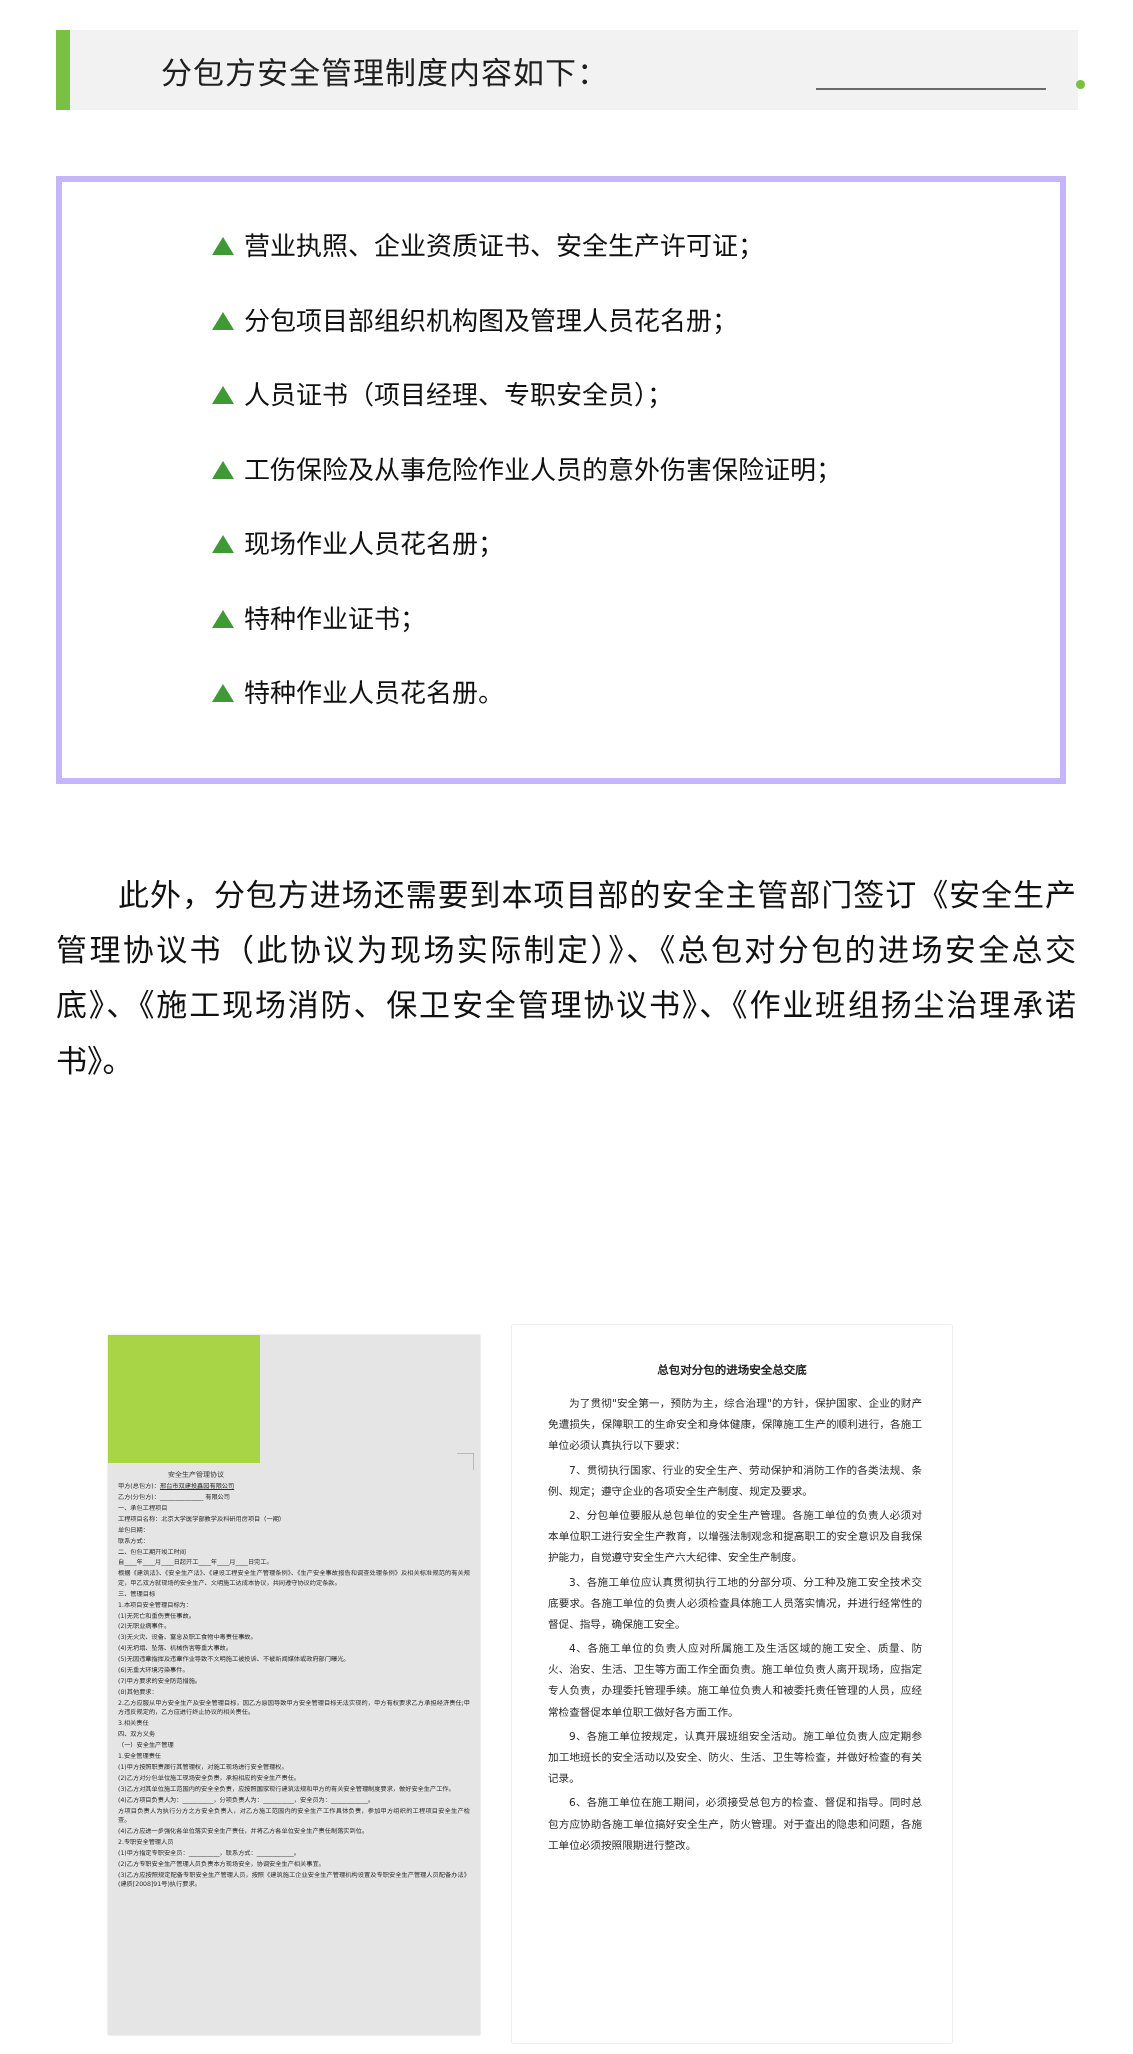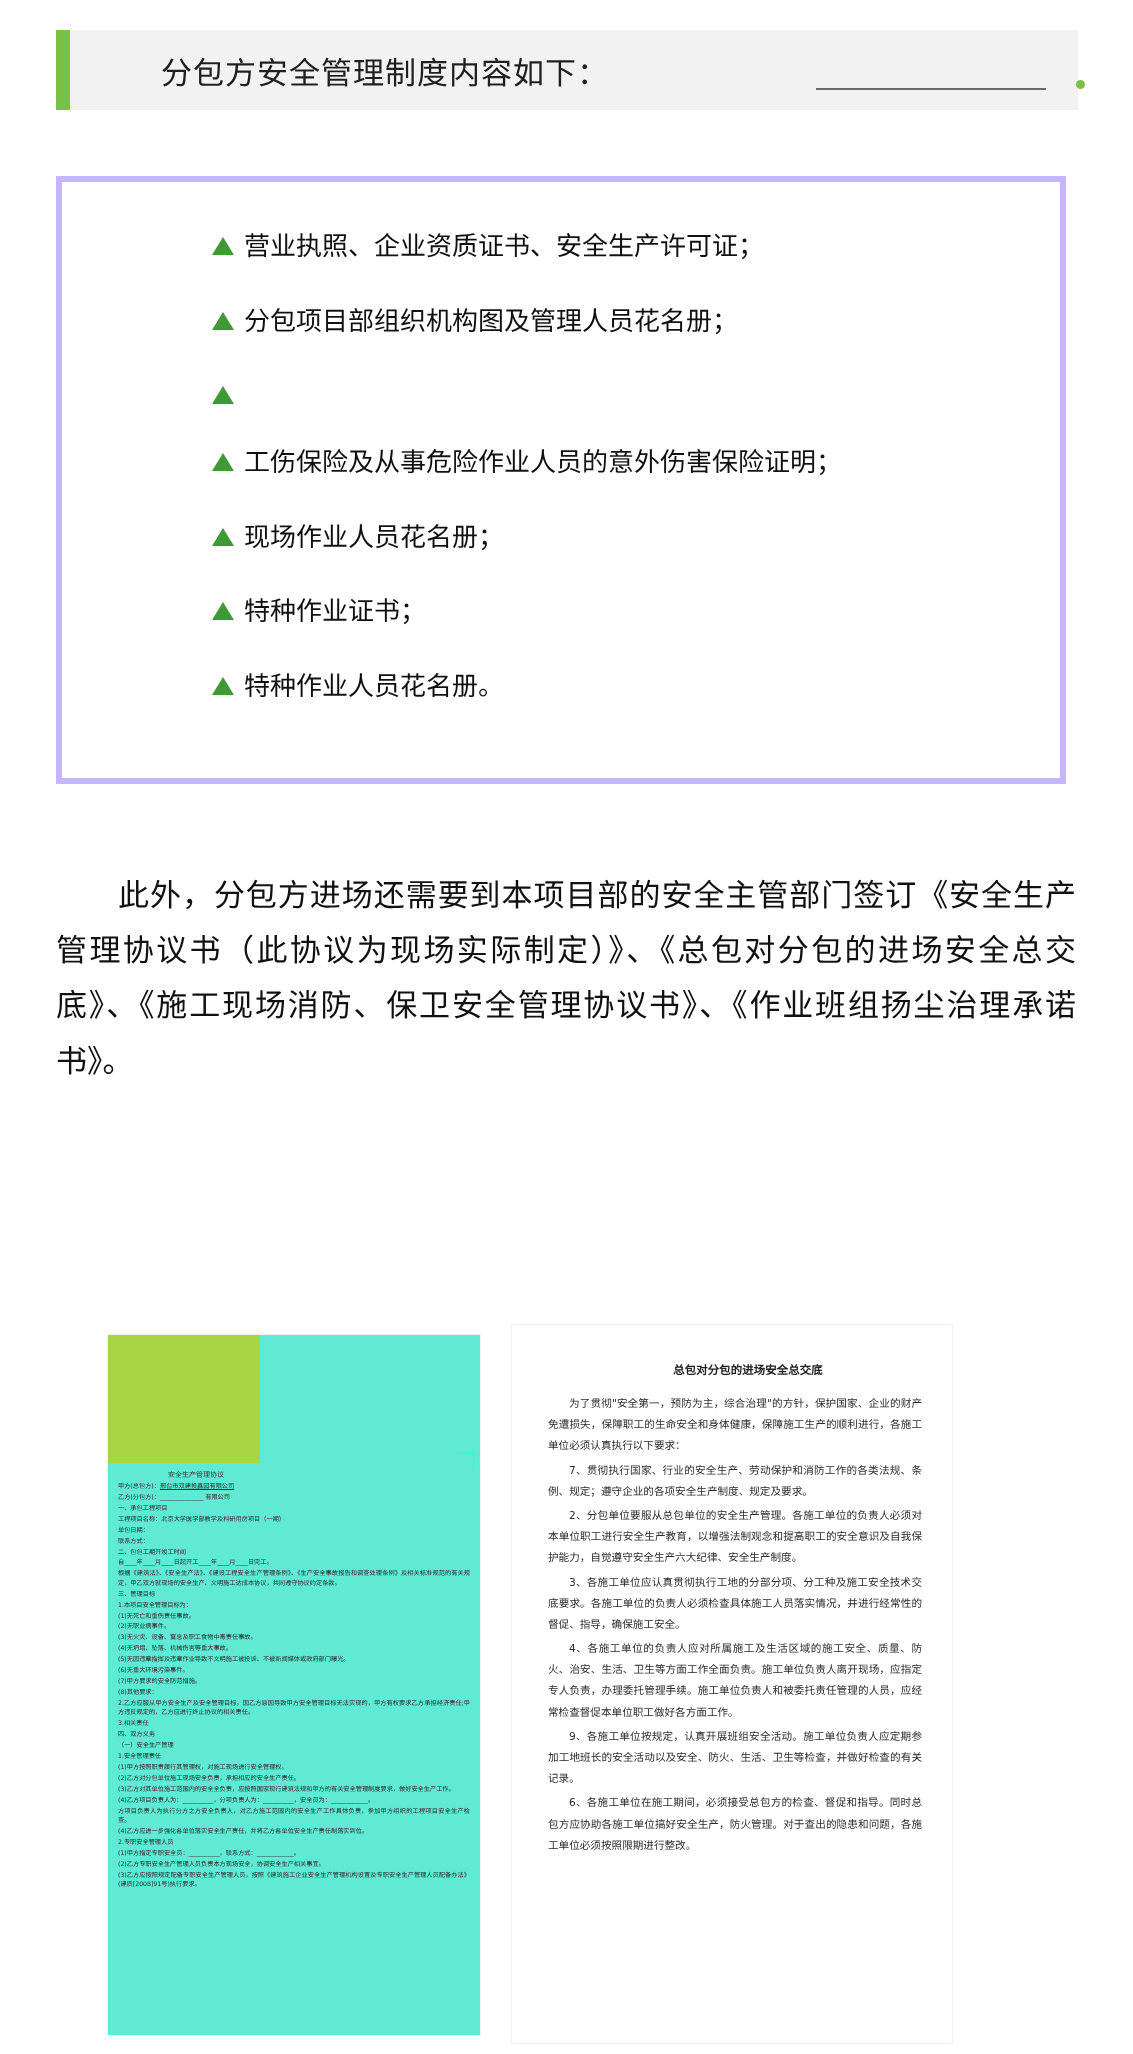--- a/index.html
+++ b/index.html
@@ -118,21 +118,21 @@
     width: 1133px;
     height: 720px;
   }
 
   .scan-left {
     position: absolute;
     left: 108px;
     top: 10px;
     width: 372px;
     height: 700px;
-    background: #5eead4;
+    background: #e5e5e5;
     box-shadow: 0 0 2px rgba(0,0,0,0.18);
     overflow: hidden;
   }
   .scan-left-swatch {
     position: absolute;
     left: 0;
     top: 0;
     width: 152px;
     height: 128px;
     background: #a8d545;
@@ -172,21 +172,21 @@
     left: 512px;
     top: 0;
     width: 440px;
     height: 718px;
     background: #ffffff;
     box-shadow: 0 0 2px rgba(0,0,0,0.18);
     overflow: hidden;
   }
   .sr-title {
     position: absolute;
-    left: 16px;
+    left: 0;
     top: 36px;
     width: 440px;
     text-align: center;
     font-size: 11.5px;
     font-weight: bold;
     color: #222;
     font-family: "DejaVu Sans", sans-serif;
   }
   .sr-body {
     position: absolute;
@@ -217,20 +217,21 @@
     <div class="list-item">
       <span class="tri"></span>
       <span>营业执照、企业资质证书、安全生产许可证；</span>
     </div>
     <div class="list-item">
       <span class="tri"></span>
       <span>分包项目部组织机构图及管理人员花名册；</span>
     </div>
     <div class="list-item">
       <span class="tri"></span>
+      <span>人员证书（项目经理、专职安全员）；</span>
     </div>
     <div class="list-item">
       <span class="tri"></span>
       <span>工伤保险及从事危险作业人员的意外伤害保险证明；</span>
     </div>
     <div class="list-item">
       <span class="tri"></span>
       <span>现场作业人员花名册；</span>
     </div>
     <div class="list-item">

